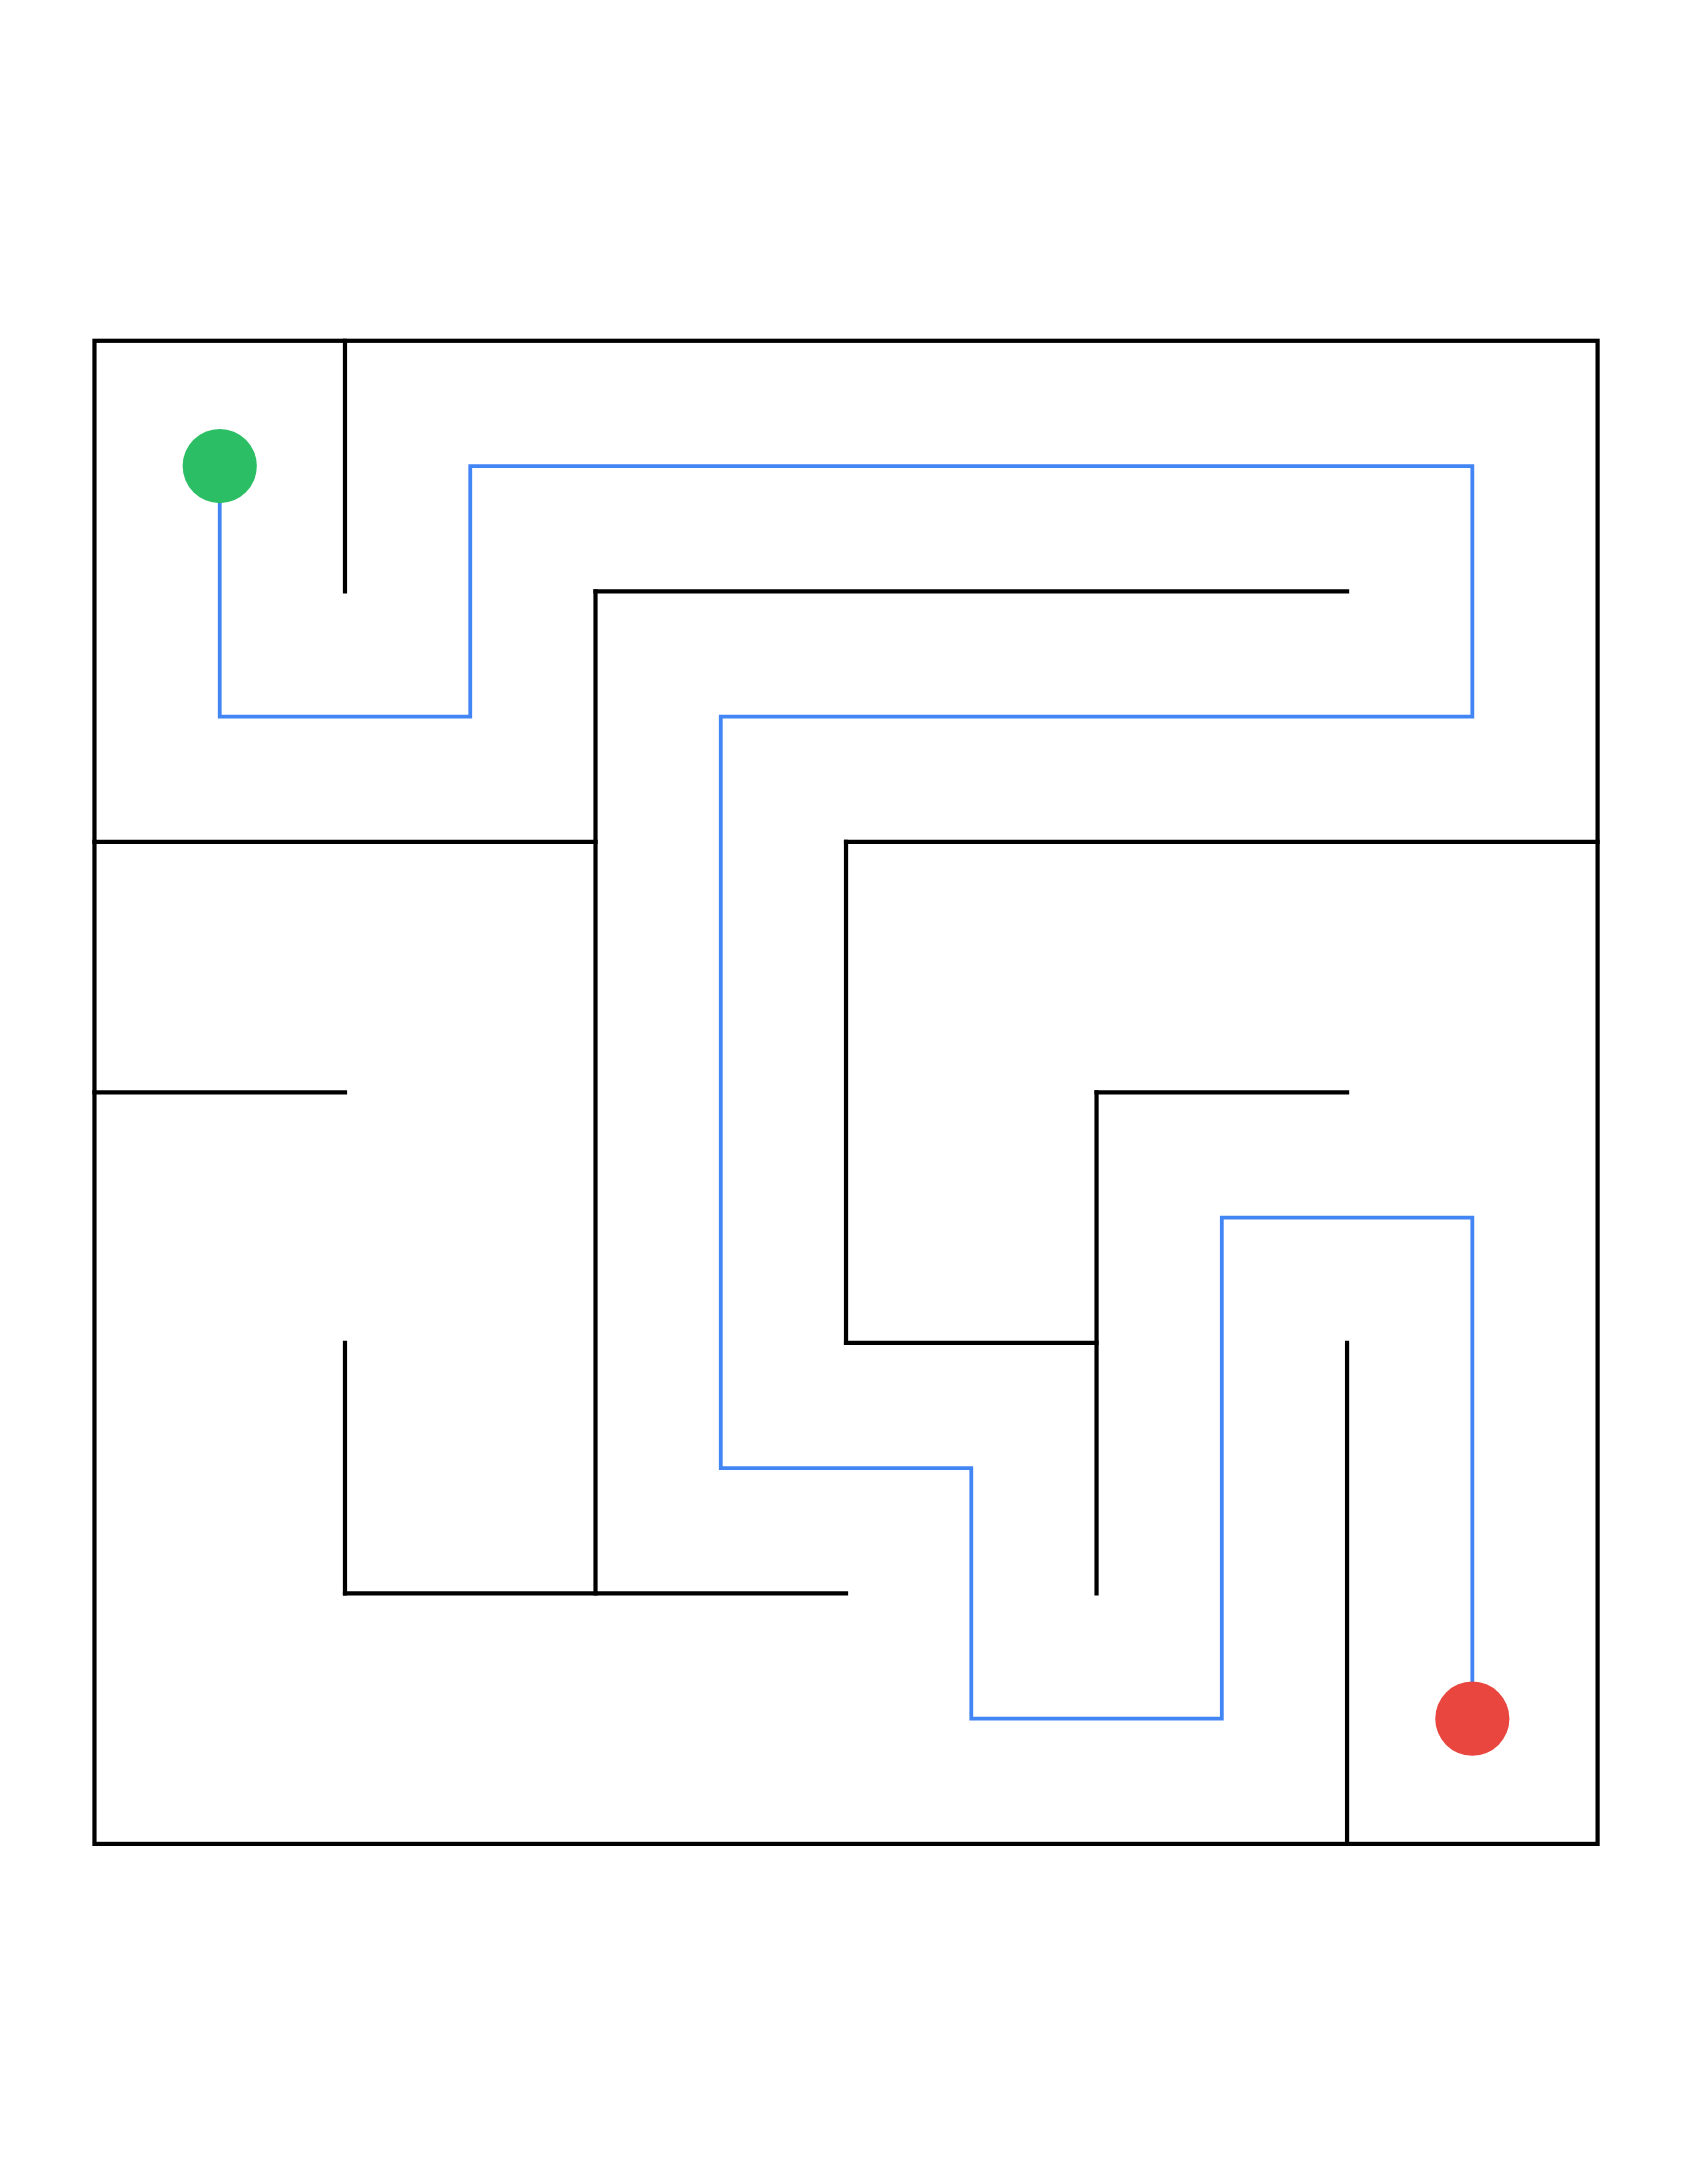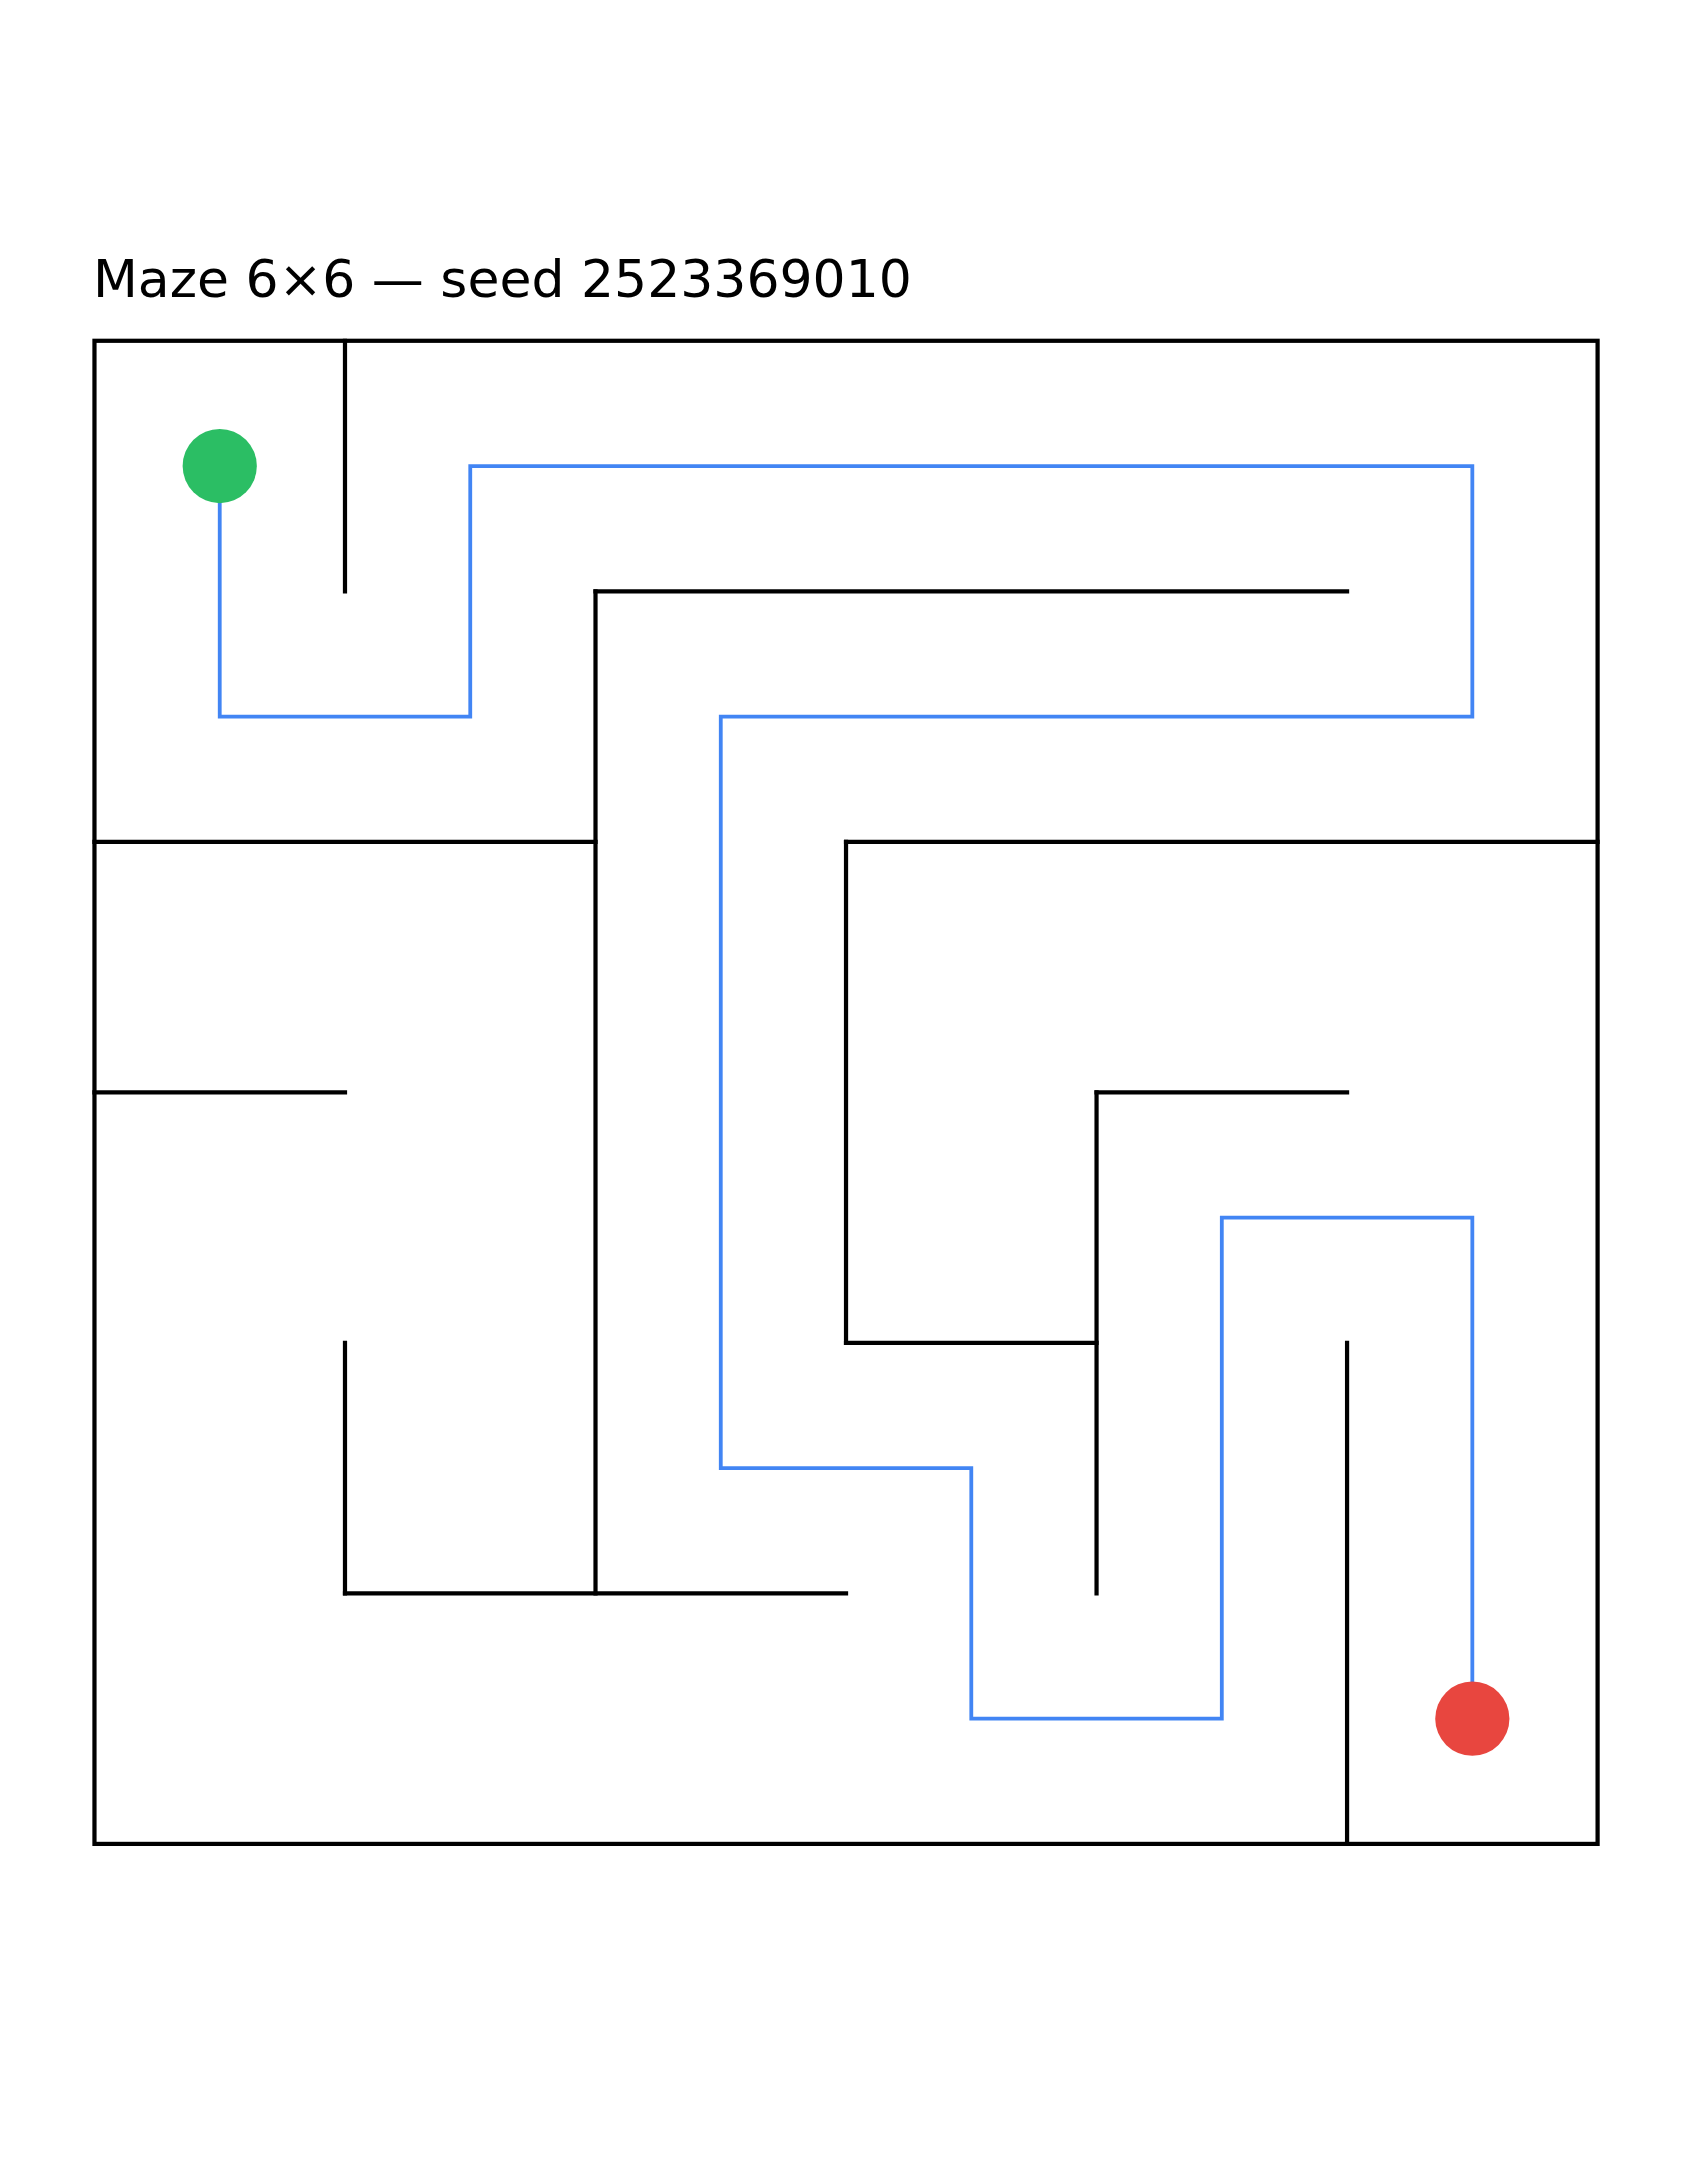--- a/index.html
+++ b/index.html
@@ -29,21 +29,20 @@
   .maze-svg {
     position: absolute;
     left: 0;
     top: 0;
   }
 </style>
 </head>
 <body>
 
 <div class="page">
-  <div class="maze-title">Maze 6×6 — seed 2523369010</div>
   <svg class="maze-svg" id="maze-canvas" width="1687" height="2183" viewBox="0 0 2000 2588" xmlns="http://www.w3.org/2000/svg">
       <rect x="112" y="404" width="1782" height="1782" fill="none" stroke="#000000" stroke-width="5"></rect>
       <line x1="409" y1="404" x2="409" y2="701" stroke="#000000" stroke-width="5" stroke-linecap="square"></line>
       <line x1="409" y1="1592" x2="409" y2="1889" stroke="#000000" stroke-width="5" stroke-linecap="square"></line>
       <line x1="706" y1="701" x2="706" y2="1889" stroke="#000000" stroke-width="5" stroke-linecap="square"></line>
       <line x1="1003" y1="998" x2="1003" y2="1592" stroke="#000000" stroke-width="5" stroke-linecap="square"></line>
       <line x1="1300" y1="1295" x2="1300" y2="1889" stroke="#000000" stroke-width="5" stroke-linecap="square"></line>
       <line x1="1597" y1="1592" x2="1597" y2="2186" stroke="#000000" stroke-width="5" stroke-linecap="square"></line>
       <line x1="706" y1="701" x2="1597" y2="701" stroke="#000000" stroke-width="5" stroke-linecap="square"></line>
       <line x1="112" y1="998" x2="706" y2="998" stroke="#000000" stroke-width="5" stroke-linecap="square"></line>

